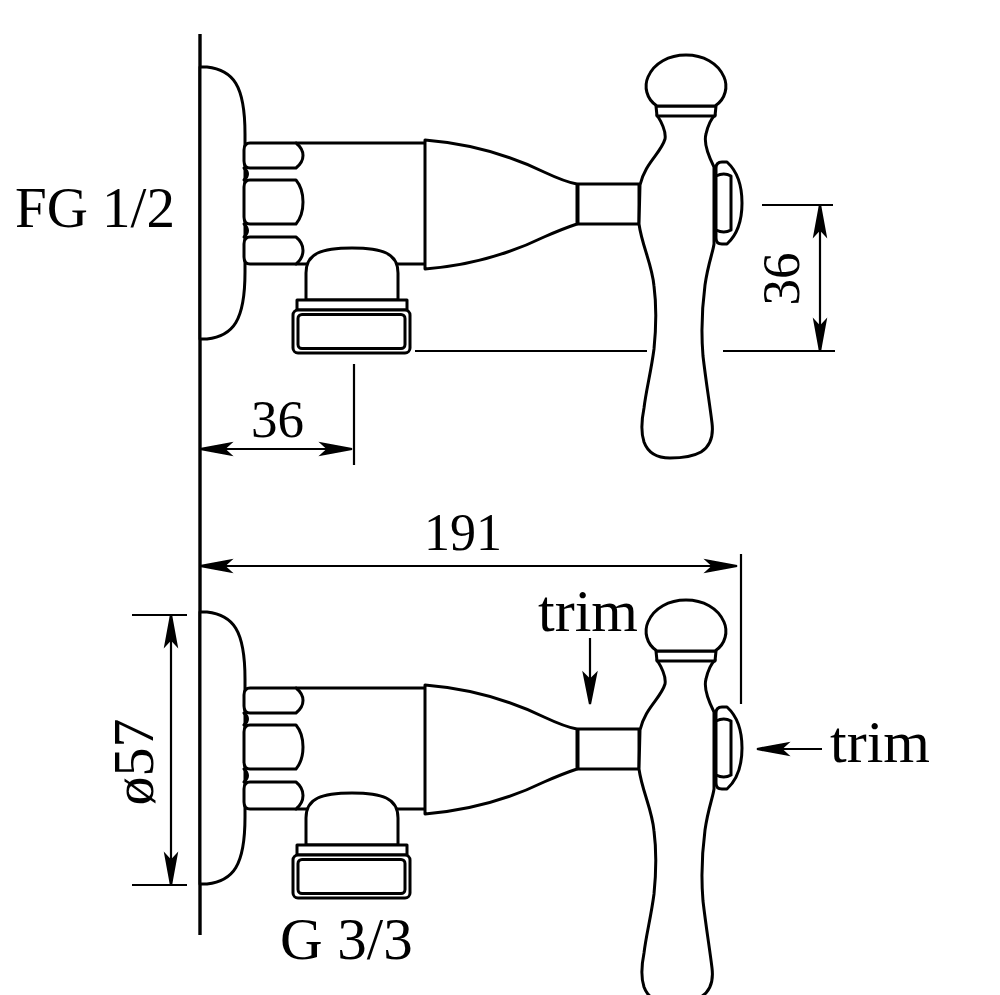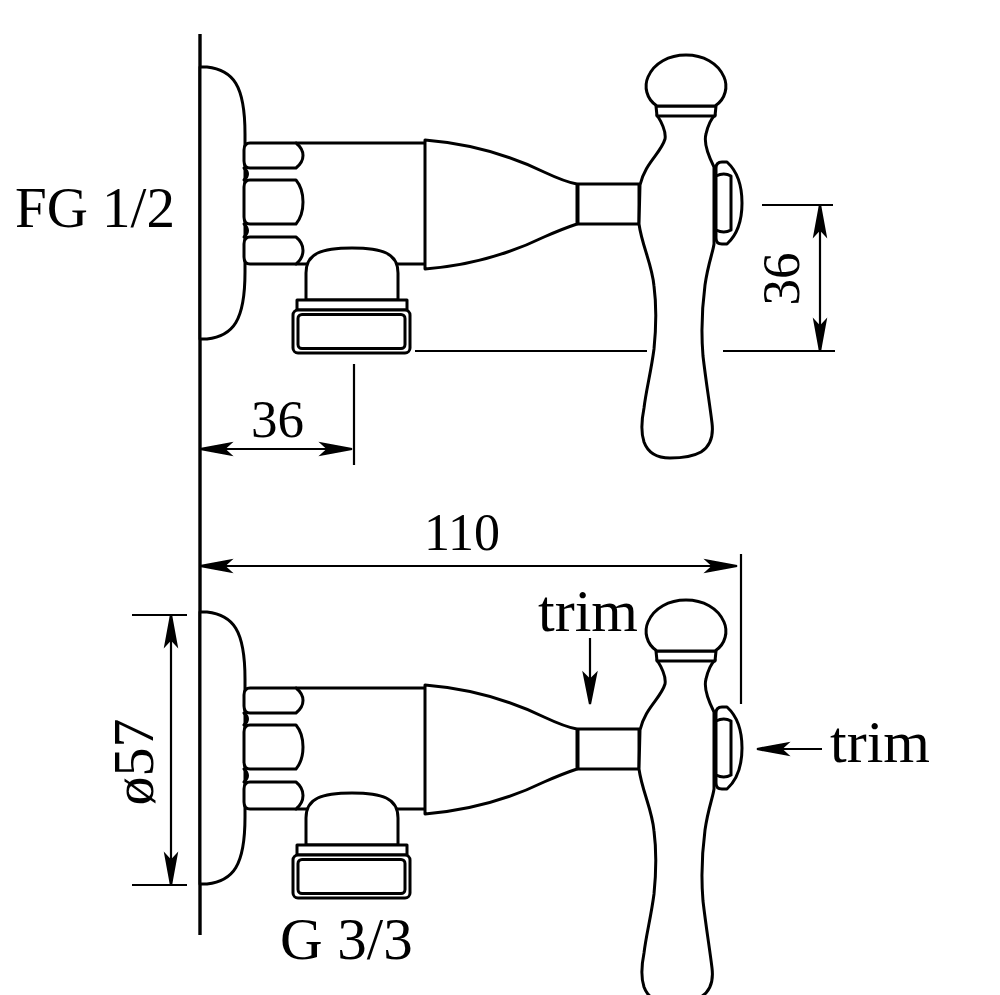--- a/index.html
+++ b/index.html
@@ -97,21 +97,21 @@
         <path fill="none" d="M 822,727 L 778,727"></path>
         <polygon points="757,727 787,721.5 781,727 787,732.5"></polygon>
       </g>
     </g>
   </svg>
 
   <div class="lbl" style="left:15px;top:157px;font-size:57px;">FG 1/2</div>
 
   <div class="lbl" style="left:251px;top:371px;font-size:53px;">36</div>
 
-  <div class="lbl" style="left:424px;top:485px;font-size:52px;">110</div>
+  <div class="lbl" style="left:424px;top:485px;font-size:52px;">191</div>
 
   <div class="lbl rot" style="left:751px;top:230px;width:62px;height:54px;font-size:53px;">36</div>
 
   <div class="lbl rot" style="left:83px;top:710px;width:104px;height:60px;font-size:58px;">ø57</div>
 
   <div class="lbl" style="left:538px;top:559px;font-size:60px;">trim</div>
 
   <div class="lbl" style="left:830px;top:690px;font-size:60px;">trim</div>
 
   <div class="lbl" style="left:280px;top:888px;font-size:59px;">G 3/3</div>

